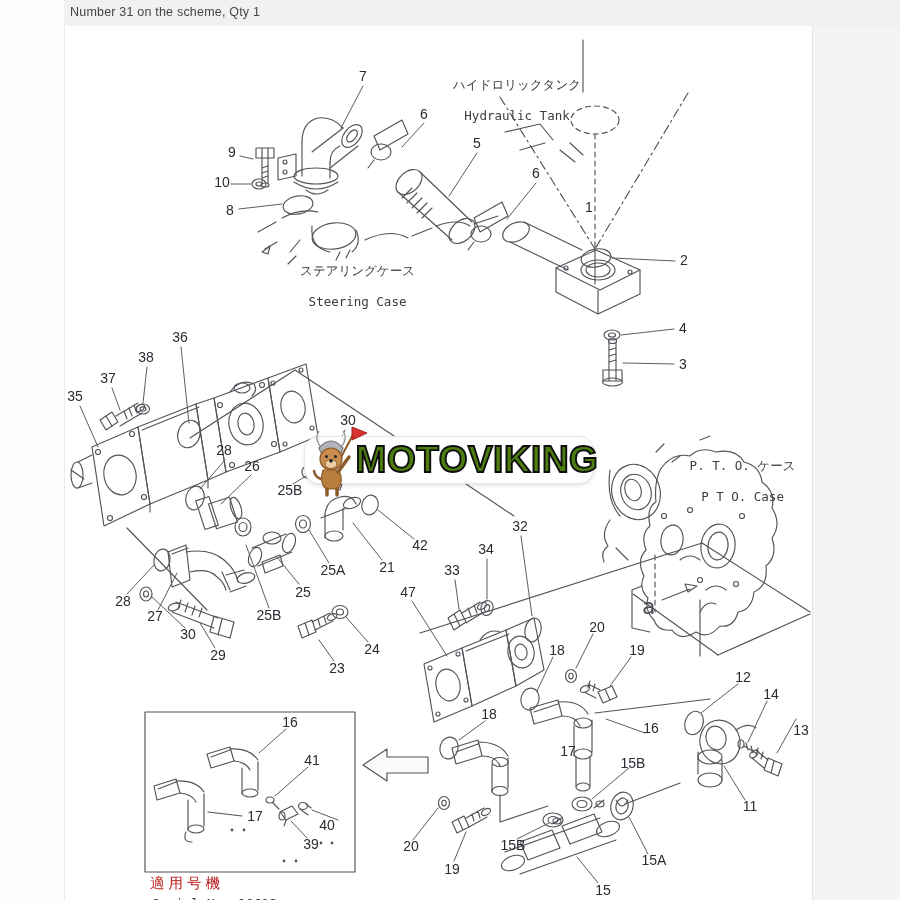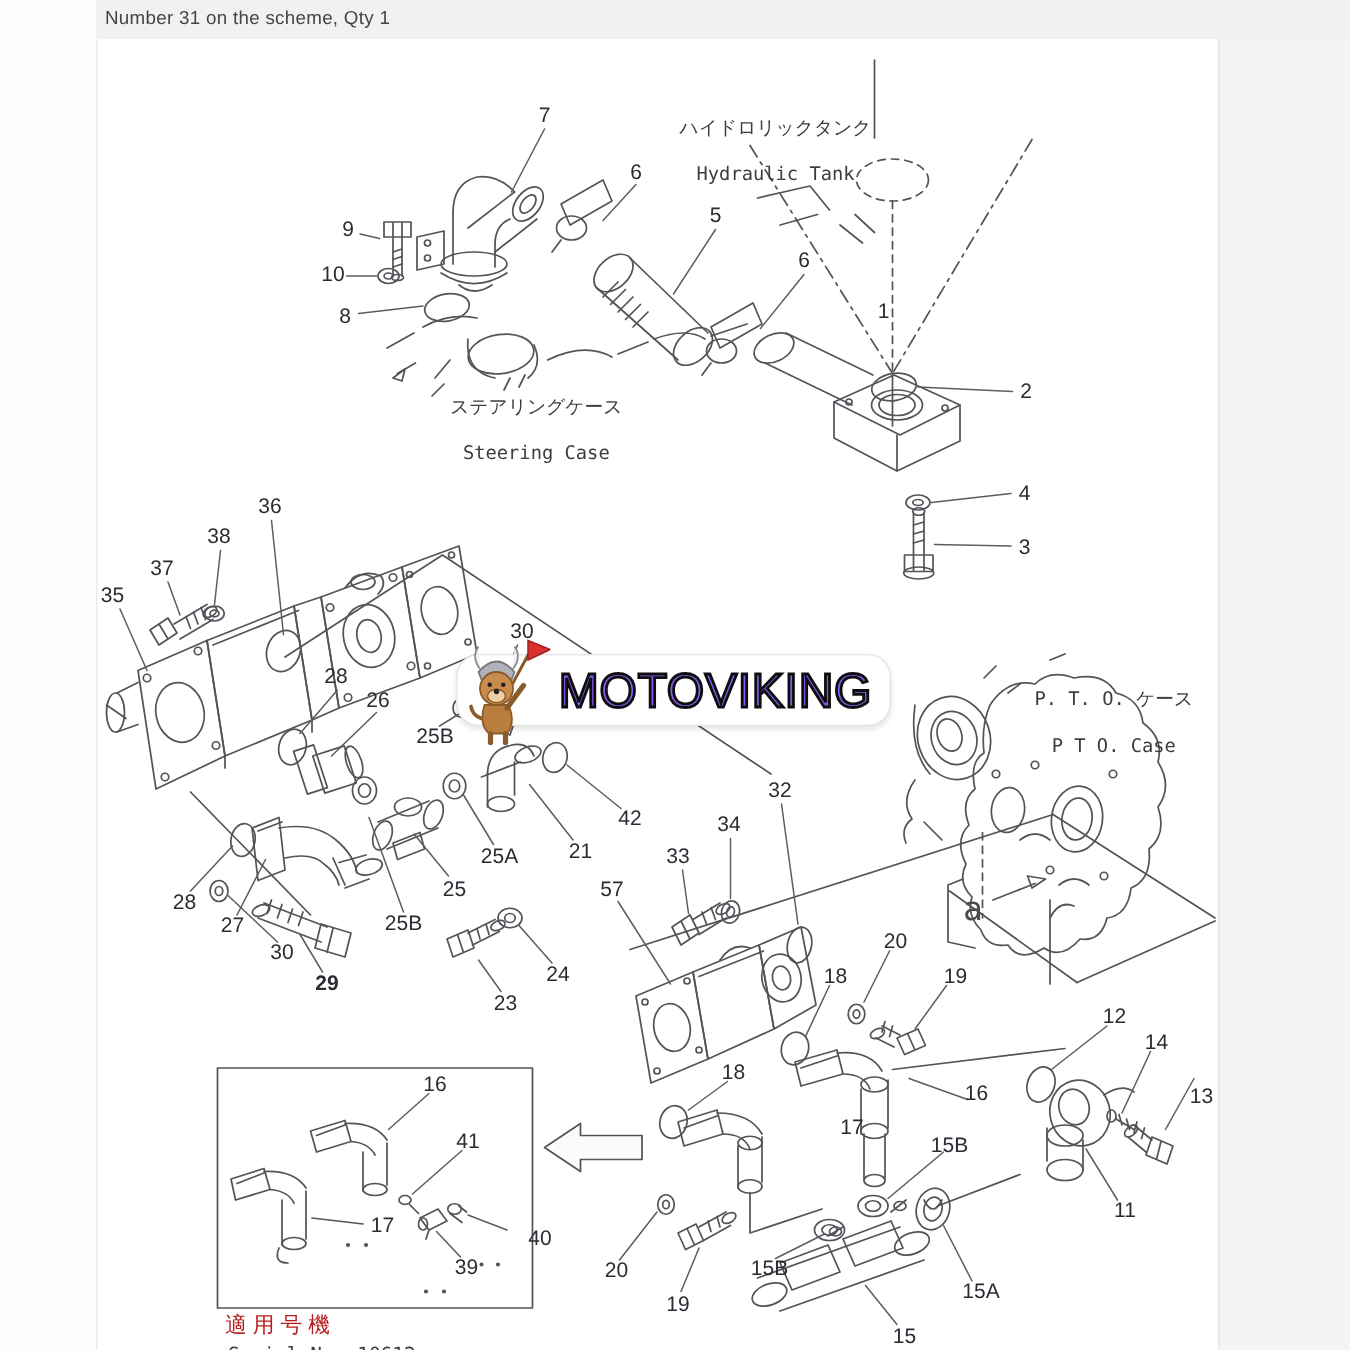--- a/index.html
+++ b/index.html
@@ -27,21 +27,21 @@
       font-family:"DejaVu Sans Mono",monospace;font-size:12.5px;line-height:1.22;white-space:pre;}
   .view-letter{position:absolute;z-index:4;font-family:"DejaVu Sans Mono",monospace;
       font-size:22px;color:#4a4a50;}
   .inset-caption{position:absolute;left:150px;top:874px;z-index:4;font-size:14.5px;color:#b91c1c;
       font-family:"DejaVu Sans Mono",monospace;letter-spacing:4px;}
   .serial-clip{position:absolute;left:152px;top:896px;width:200px;height:4px;overflow:hidden;
       z-index:4;font-size:13px;color:#3c3c40;font-family:"DejaVu Sans Mono",monospace;}
   .watermark{position:absolute;left:305px;top:437px;width:288px;height:46px;background:#ffffff;
       border-radius:14px;box-shadow:0 0 0 1px #e6e6e6,0 2px 5px rgba(0,0,0,.15);z-index:3;}
   .brand{position:absolute;left:60px;top:4px;width:224px;height:38px;display:flex;align-items:center;
-      justify-content:center;font-weight:normal;font-size:32px;letter-spacing:.5px;color:#8b5cf6;
+      justify-content:center;font-weight:bold;font-size:37px;letter-spacing:.5px;color:#4d7c0f;
       -webkit-text-stroke:1.9px #0e0e0e;}
   .mascot{position:absolute;left:2px;top:-12px;z-index:5;}
 </style>
 </head>
 <body>
 
 <div class="stage">
 <svg width="900" height="900" viewBox="0 0 900 900" class="lw">
 
   <g>
@@ -546,42 +546,42 @@
     <div class="part-label" style="left: 252px; top: 466px;">26</div>
     <div class="part-label" style="left: 290px; top: 490px;">25B</div>
     <div class="part-label" style="left: 420px; top: 545px;">42</div>
     <div class="part-label" style="left: 387px; top: 567px;">21</div>
     <div class="part-label" style="left: 333px; top: 570px;">25A</div>
     <div class="part-label" style="left: 303px; top: 592px;">25</div>
     <div class="part-label" style="left: 123px; top: 601px;">28</div>
     <div class="part-label" style="left: 155px; top: 616px;">27</div>
     <div class="part-label" style="left: 269px; top: 615px;">25B</div>
     <div class="part-label" style="left: 188px; top: 634px;">30</div>
-    <div class="part-label" style="left: 218px; top: 655px; font-weight: bold;">29</div>
+    <div class="part-label" style="left: 218px; top: 655px;">29</div>
     <div class="part-label" style="left: 337px; top: 668px;">23</div>
     <div class="part-label" style="left: 372px; top: 649px;">24</div>
-    <div class="part-label" style="left: 408px; top: 592px;">57</div>
+    <div class="part-label" style="left: 408px; top: 592px;">47</div>
     <div class="part-label" style="left: 520px; top: 526px;">32</div>
     <div class="part-label" style="left: 486px; top: 549px;">34</div>
     <div class="part-label" style="left: 452px; top: 570px; text-align: center;">33</div>
     <div class="part-label" style="left: 597px; top: 627px;">20</div>
     <div class="part-label" style="left: 557px; top: 650px;">18</div>
     <div class="part-label" style="left: 637px; top: 650px;">19</div>
     <div class="part-label" style="left: 743px; top: 677px;">12</div>
     <div class="part-label" style="left: 771px; top: 694px;">14</div>
     <div class="part-label" style="left: 801px; top: 730px;">13</div>
     <div class="part-label" style="left: 489px; top: 714px;">18</div>
     <div class="part-label" style="left: 290px; top: 722px;">16</div>
     <div class="part-label" style="left: 651px; top: 728px;">16</div>
     <div class="part-label" style="left: 568px; top: 751px;">17</div>
     <div class="part-label" style="left: 312px; top: 760px;">41</div>
     <div class="part-label" style="left: 633px; top: 763px;">15B</div>
     <div class="part-label" style="left: 750px; top: 806px; text-align: center;">11</div>
     <div class="part-label" style="left: 255px; top: 816px;">17</div>
-    <div class="part-label" style="left: 360px; top: 825px;">40</div>
+    <div class="part-label" style="left: 327px; top: 825px;">40</div>
     <div class="part-label" style="left: 513px; top: 845px;">15B</div>
     <div class="part-label" style="left: 311px; top: 844px;">39</div>
     <div class="part-label" style="left: 411px; top: 846px;">20</div>
     <div class="part-label" style="left: 654px; top: 860px;">15A</div>
     <div class="part-label" style="left: 452px; top: 869px;">19</div>
     <div class="part-label" style="left: 603px; top: 890px;">15</div>
   </div>
 
 <div class="margin-left"></div>
 <div class="margin-right"></div>

